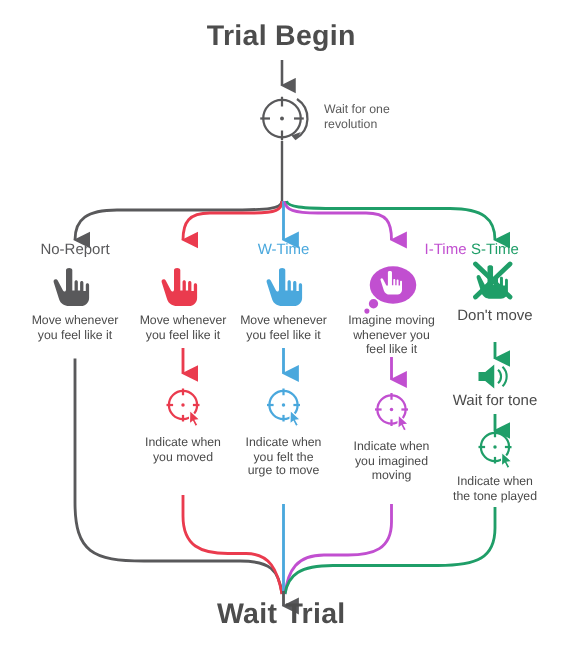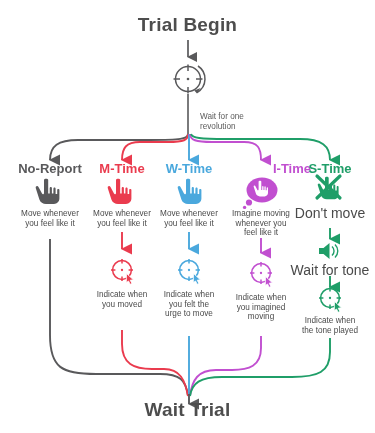--- a/index.html
+++ b/index.html
@@ -13,23 +13,23 @@
   svg.layer{position:absolute;left:0;top:0;width:375px;height:433px;overflow:visible;}
   .txt{position:absolute;text-align:center;line-height:1.18;white-space:pre-line;}
 
   .title{
     font-size:19px;font-weight:bold;color:#4d4d4d;letter-spacing:.2px;
     width:375px;left:0;
   }
   .side-note{
     font-size:8.2px;color:#5b5b5b;text-align:left;line-height:1.25;white-space:pre-line;
   }
-  .branch-label{font-size:13px;font-weight:700;width:100px;}
+  .branch-label{font-size:10px;font-weight:400;width:100px;}
   .body-txt{font-size:8.2px;color:#4a4a4a;width:96px;}
-  .note-green{font-size:14px;color:#4a4a4a;width:90px;}
+  .note-green{font-size:10px;color:#4a4a4a;width:90px;}
 
   .c-none{color:#59595b;}
   .c-m{color:#ea3b4e;}
   .c-w{color:#4aa8dd;}
   .c-i{color:#c martial;}
   .c-i{color:#c14fd0;}
   .c-s{color:#1f9e68;}
 </style>
 </head>
 <body>
@@ -201,25 +201,24 @@
     <g>
       <path d="M261,336 L261,348 C261,366 249,370 232,370 L216,370 C198,370 192,380 190,396" fill="none" stroke="#c14fd0" stroke-width="1.9"></path>
     </g>
     <g>
       <path d="M330,338 L330,352 C330,372 318,377 292,377 L222,377 C200,377 192,383 190,396" fill="none" stroke="#1f9e68" stroke-width="1.9"></path>
     </g>
 
     <line x1="189" y1="394" x2="189" y2="404" stroke="#59595b" stroke-width="1.9" marker-end="url(#ah-grey)"></line>
   </svg>
 
-  <div class="txt side-note" style="left:200px;top:68px;width:90px;margin-top:44px;">Wait for one
+  <div class="txt side-note" style="left:216px;top:68px;width:90px;">Wait for one
 revolution</div>
 
   <div class="txt branch-label c-none" style="left:0px;top:161px;">No-Report</div>
-  <div class="txt branch-label c-m" style="left:72px;top:161px;">M-Time</div>
   <div class="txt branch-label c-w" style="left:139px;top:161px;">W-Time</div>
   <div class="txt branch-label c-i" style="left:211px;top:161px;text-align:right;">I-Time</div>
   <div class="txt branch-label c-s" style="left:280px;top:161px;">S-Time</div>
 
   <div class="txt body-txt" style="left:2px;top:209px;">Move whenever
 you feel like it</div>
   <div class="txt body-txt" style="left:74px;top:209px;">Move whenever
 you feel like it</div>
   <div class="txt body-txt" style="left:141px;top:209px;">Move whenever
 you feel like it</div>

